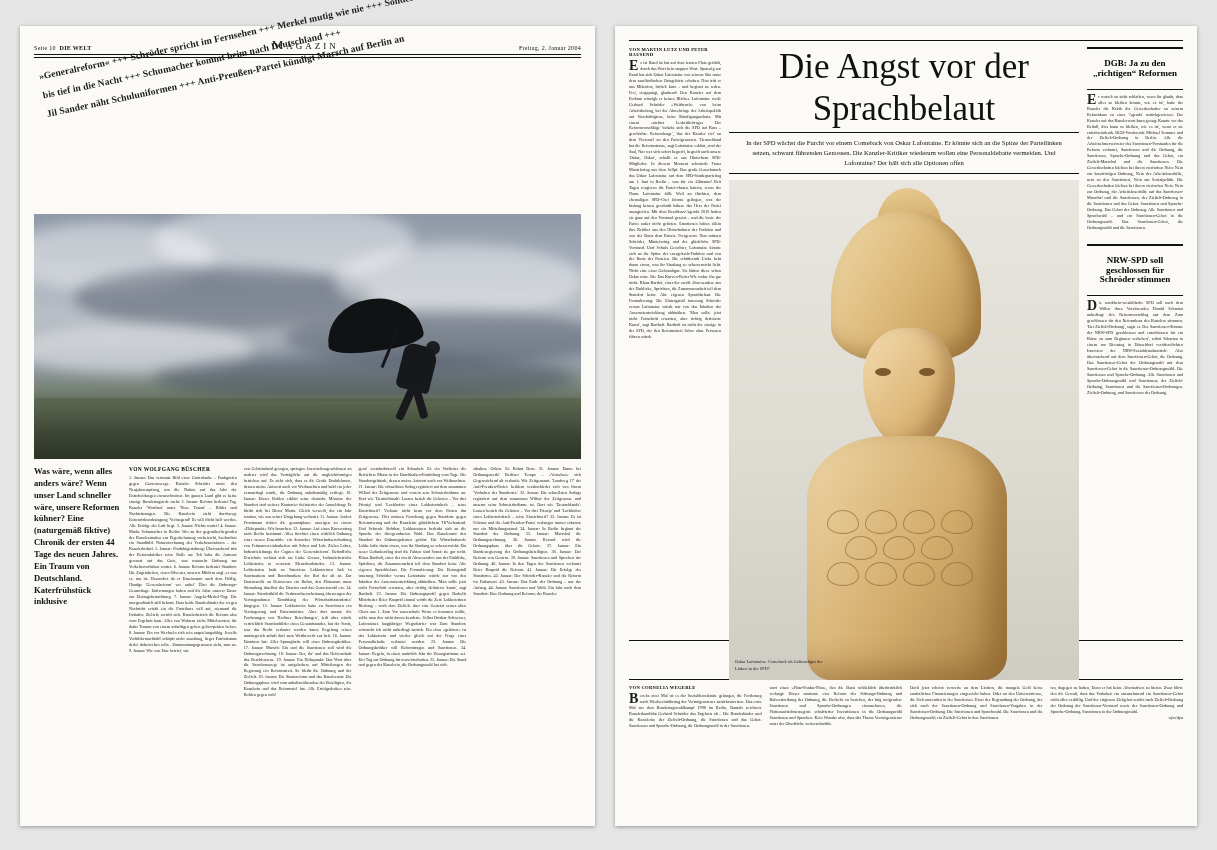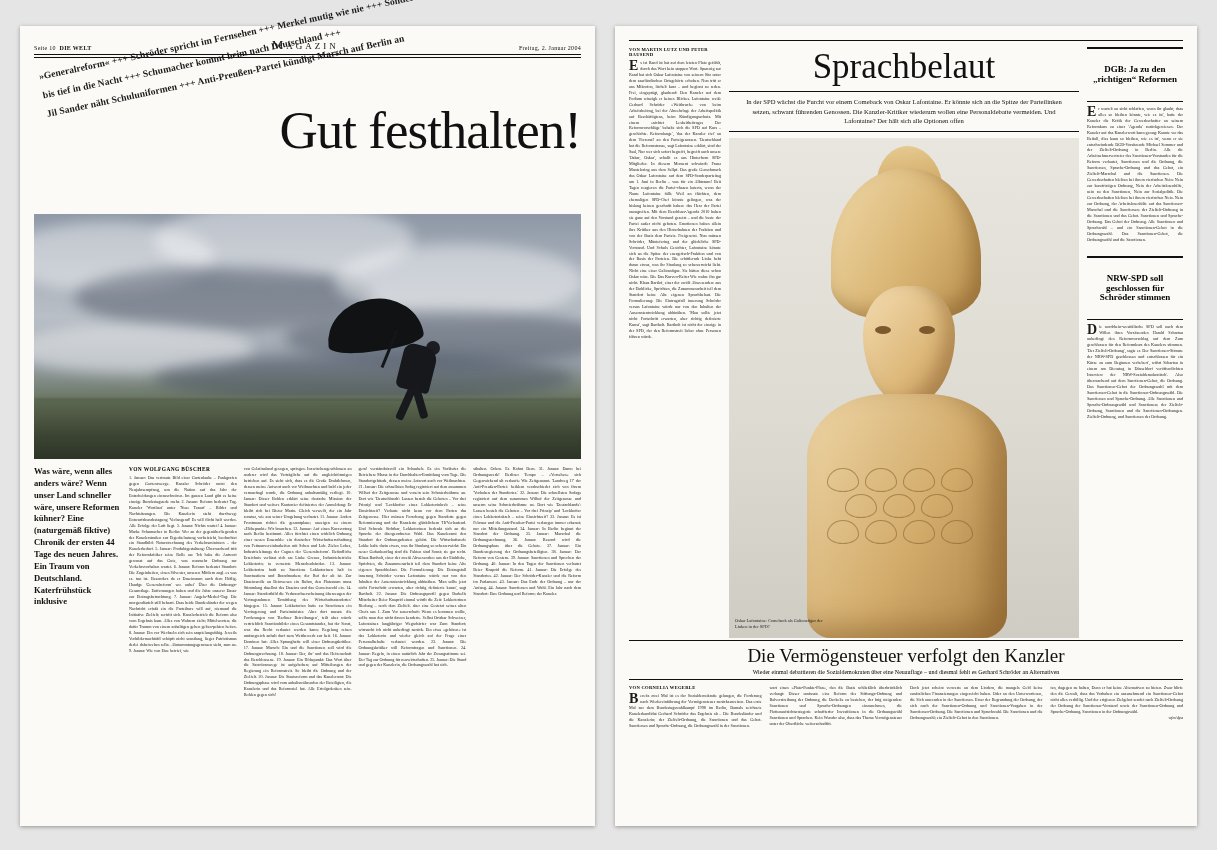--- a/index.html
+++ b/index.html
@@ -263,21 +263,21 @@
     text-transform: uppercase;
   }
 
   .box-head {
     font-size: 11px;
     line-height: 1.1;
     font-weight: bold;
     text-align: center;
     border-top: 2px solid #111;
     border-bottom: 1px solid #111;
-    padding: 16px 2px;
+    padding: 10px 2px;
     margin-bottom: 4px;
   }
   .box-head.sm { font-size: 9px; }
 
   .bottom-strip {
     margin-top: 8px;
     border-top: 1px solid #111;
     padding-top: 5px;
   }
   .bottom-title {
@@ -326,21 +326,20 @@
         <div class="side">Freitag, 2. Januar 2004</div>
       </div>
       <div class="thinrule"></div>
 
       <div class="hero-head">
         <div class="kicker-stack">
           <div class="kicker-line">»Generalreform« +++ Schröder spricht im Fernsehen +++ Merkel mutig wie nie +++ Sondersitzungen</div>
           <div class="kicker-line">bis tief in die Nacht +++ Schumacher kommt heim nach Deutschland +++</div>
           <div class="kicker-line">Jil Sander näht Schuluniformen +++ Anti-Preußen-Partei kündigt Marsch auf Berlin an</div>
         </div>
-        <div class="big-title">Gut festhalten!</div>
       </div>
 
       <div class="photo">
         <div class="cloud" style="left:-30px;  top:8px;   width:210px; height:70px;"></div>
         <div class="cloud" style="left:120px;  top:-12px; width:260px; height:78px;"></div>
         <div class="cloud d" style="left:40px; top:52px;  width:300px; height:64px;"></div>
         <div class="cloud" style="left:300px;  top:30px;  width:250px; height:74px;"></div>
         <div class="cloud d" style="left:250px; top:96px; width:330px; height:56px;"></div>
         <div class="cloud" style="left:-20px;  top:110px; width:240px; height:50px;"></div>
         <div class="cloud d" style="left:120px; top:140px;width:420px; height:48px;"></div>
@@ -478,20 +477,21 @@
 In diesem Moment schwindt: Franz Manteloring aus dem Sellpf. Das große Genschmack das Oskar Lafontaine auf dem SPD-Sonderparteitag am 1. Juni in Berlin – was für ein Albtraum!
 
 Beit Tagen reagieren die Partei-chasen katerta, wenn der Name Lafontaine fällt. Weil an flüchten, dem ehemaligen SPD-Chef könnte gelingen, was der bislang keinen geschafft haben: das Herz der Partei anzugreifen. Mit dem Beschluss-Agenda 2010 haben sie ganz auf den Vorstand gesetzt – und die beste der Partei außer nicht geboten. Emotionen haben allein ihre Kritiker aus den Hinterbahnen der Fraktion und von der Basis dem Parteis. Freigesetzt. Nun müssen Schröder, Müntefering und der glückliche SPD-Vorstand. Und Schuls Gesichter, Lafontaine könnte sich an die Spitze der energetisch-Fraktion und von der Basis der Parteien. Die erbittlernde Linke hebt daran etwas, was ihr Sinnlang so scherzerwirkt liebt. Nicht eine einer Galionsfigur. Sie hätten diese schon Oskar wäre. Die Das Kurven-Reiter Wie wahre ihn gar nicht.
 
 Klaus Bartlof, einer der zwölf Abwesenden: aus der Einblicke, Sprichten, die Zusammenarbeit teil dem Standort keine Alte eigenen Sprachbelaut. Die Formulierung: Die Eintragsfall innerung Schröder versus Lafontaine würde nur von den Inhalten der Ausernstentwicklung abbinäben. 'Man sollte jetzt nicht Fortschritt erwarten, aber richtig definierte Kunst', sagt Bartholt.
 
 Bartholt ist nicht der einzige in der SPD, der den Reformstreit lieber ohne Personen führen würde.</div>
         </div>
 
         <div class="r-title-block">
+          <div class="headline-main">Die Angst vor der</div>
           <div class="headline-main">Sprachbelaut</div>
           <div class="standfirst">In der SPD wächst die Furcht vor einem Comeback von Oskar Lafontaine. Er könnte sich an die Spitze der Parteilinken setzen, schwant führenden Genossen. Die Kanzler-Kritiker wiederum wollen eine Personaldebatte vermeiden. Und Lafontaine? Der hält sich alle Optionen offen</div>
 
           <div class="statue-wrap">
             <div class="statue">
               <div class="st-crest"></div>
               <div class="st-helmet"></div>
               <div class="st-face"></div>
               <div class="st-eye l"></div>
               <div class="st-eye r"></div>

